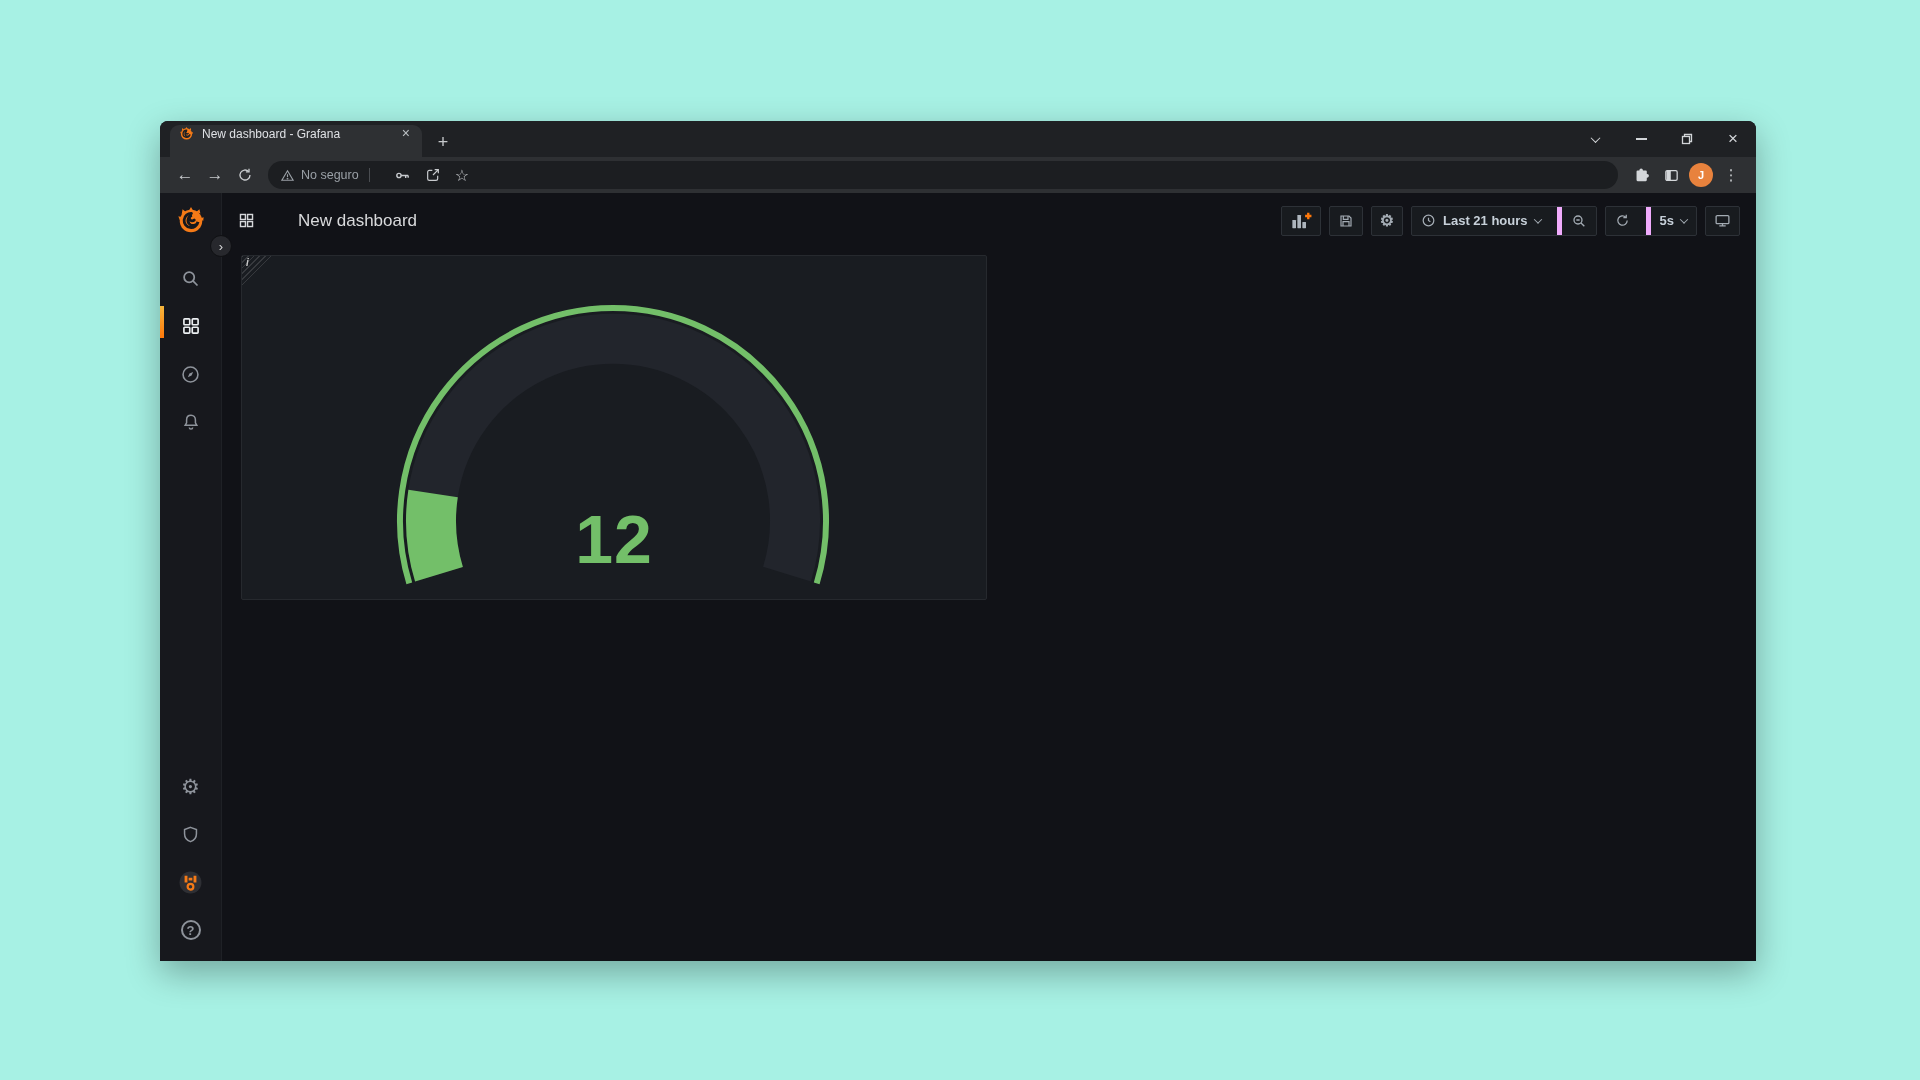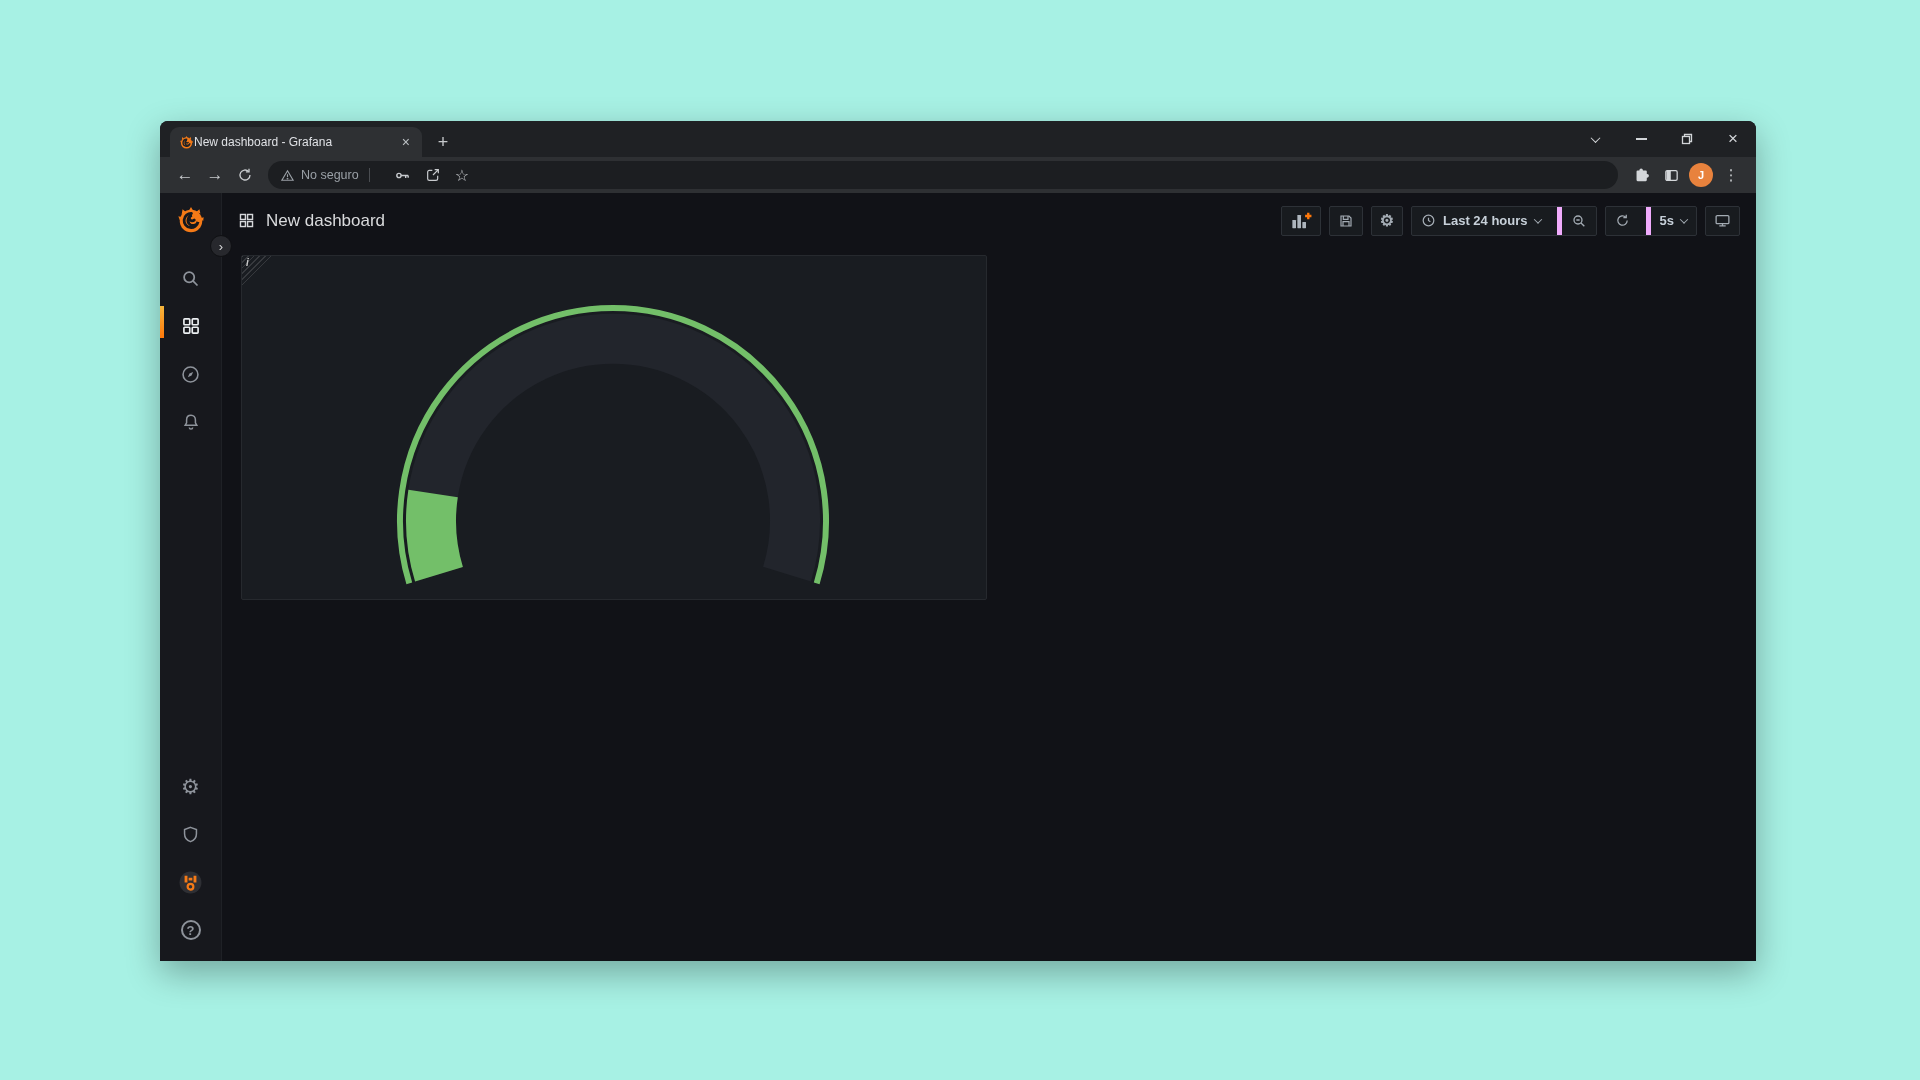--- a/index.html
+++ b/index.html
@@ -8,21 +8,21 @@
 
   
   .window { position:absolute; left:160px; top:121px; width:1596px; height:840px;
     border-radius:8px 8px 0 0; overflow:visible; box-shadow:0 12px 34px rgba(0,0,0,.30);
     background:#111217; }
   .win-clip { position:absolute; inset:0; border-radius:8px 8px 0 0; overflow:hidden; }
 
   
   .tabstrip { height:36px; background:#1f2124; display:flex; align-items:flex-end; padding-left:10px; }
   .tab { width:252px; height:30px; background:#2e3033; border-radius:9px 9px 0 0;
-    display:flex; align-items:center; padding:0 9px; }
+    display:flex; align-items:flex-end; padding:16px 9px; gap:8px; }
   .tab-title { flex:1; font-size:12px; color:#dfe1e5; white-space:nowrap; overflow:hidden; }
   .tab-close { color:#bcc0c4; font-size:14px; line-height:1; padding:1px 3px; border-radius:50%; }
   .newtab-btn { width:26px; height:26px; margin:0 0 2px 8px; color:#c6c9cc; font-size:18px;
     display:flex; align-items:center; justify-content:center; border-radius:50%; }
   .win-controls { margin-left:auto; display:flex; align-self:stretch; align-items:center; }
   .win-ctl { width:46px; height:100%; display:flex; align-items:center; justify-content:center;
     color:#d2d5d8; font-size:14px; }
   .chev { display:inline-block; width:7px; height:7px; border-right:1.6px solid currentColor;
     border-bottom:1.6px solid currentColor; transform:rotate(45deg) translate(-1px,-1px); }
   .win-min-bar { display:inline-block; width:11px; height:1.6px; background:currentColor; }
@@ -57,21 +57,21 @@
   .sicon { width:40px; height:38px; display:flex; align-items:center; justify-content:center;
     color:#8e939b; font-size:20px; }
   .sicon.active { color:#eceff2; }
   .active-bar { position:absolute; left:0; top:113px; width:4px; height:32px;
     background:linear-gradient(#f5b73d,#ff780a); }
   .side-bottom { margin-top:auto; margin-bottom:12px; display:flex; flex-direction:column; gap:10px; }
   .help-circle { width:20px; height:20px; border:2px solid #8e939b; border-radius:50%;
     font-size:13px; font-weight:bold; color:#8e939b; display:flex; align-items:center; justify-content:center; }
 
   .main { flex:1; position:relative; min-width:0; }
-  .topbar { height:55px; display:flex; align-items:center; padding:0 16px 0 16px; }
+  .topbar { height:55px; display:flex; align-items:center; padding:0 16px 0 16px;gap:32px; }
   .pg-title-ic { color:#d5d7da; display:flex; }
   .pg-title { font-size:17px; color:#d9dadc; margin-left:11px; font-weight:400; }
   .tb-right { margin-left:auto; display:flex; align-items:center; gap:8px; }
   .gbtn { height:30px; background:#181b1f; border:1px solid #2d3137; border-radius:2px;
     color:#a3abb3; display:flex; align-items:center; justify-content:center; padding:0 8px; gap:7px;
     font-size:13px; font-weight:bold; }
   .gbtn .lbl { color:#c7d0d9; font-weight:bold; }
   .gseg { display:flex; align-items:center; height:28px; padding:0 9px; gap:7px; }
   .gseg + .gseg { border-left:5px solid #f0abfc; }
   .grp { padding:0; }
@@ -281,21 +281,21 @@
           <div class="gbtn">
             <span class="gear-glyph">⚙</span>
           </div>
 
           <div class="gbtn grp">
             <div class="gseg">
               <svg class="ic" width="15" height="15" viewBox="0 0 24 24" fill="none" stroke="currentColor" stroke-width="2">
                 <circle cx="12" cy="12" r="8.5"></circle>
                     <path d="M12 7.5 V12 L15 14"></path>
               </svg>
-              <span class="lbl">Last 24 hours</span>
+              <span class="lbl">Last 21 hours</span>
               <span class="dd-chev"></span>
             </div>
             <div class="gseg">
               <svg class="ic" width="16" height="16" viewBox="0 0 24 24" fill="none" stroke="currentColor" stroke-width="2">
                 <circle cx="10.5" cy="10.5" r="6"></circle>
                     <path d="M8 10.5 h5 M15 15 L20 20"></path>
               </svg>
             </div>
           </div>
 
@@ -325,20 +325,21 @@
         <div class="panel">
           <div class="info-corner">
             <span>i</span>
           </div>
           <div class="gauge-wrap">
             <svg width="746" height="345" viewBox="0 0 746 345" fill="none">
               <path id="g-ring" stroke-linecap="butt" d="M 167.3 327.3 A 213 213 0 1 1 574.7 327.3" stroke="#73bf69" stroke-width="6"></path>
               <path id="g-track" stroke-linecap="butt" d="M 197.0 318.2 A 182 182 0 1 1 545.0 318.2" stroke="#22252c" stroke-width="50"></path>
               <path id="g-fill" stroke-linecap="butt" d="M 197.0 318.2 A 182 182 0 0 1 191.1 237.5" stroke="#73bf69" stroke-width="50"></path>
             </svg>
+            <div class="gauge-value" style="color: rgb(115, 191, 105);">12</div>
           </div>
         </div>
       </div>
     </div>
 
   </div>
  </div>
 </div>
 
 </body></html>

